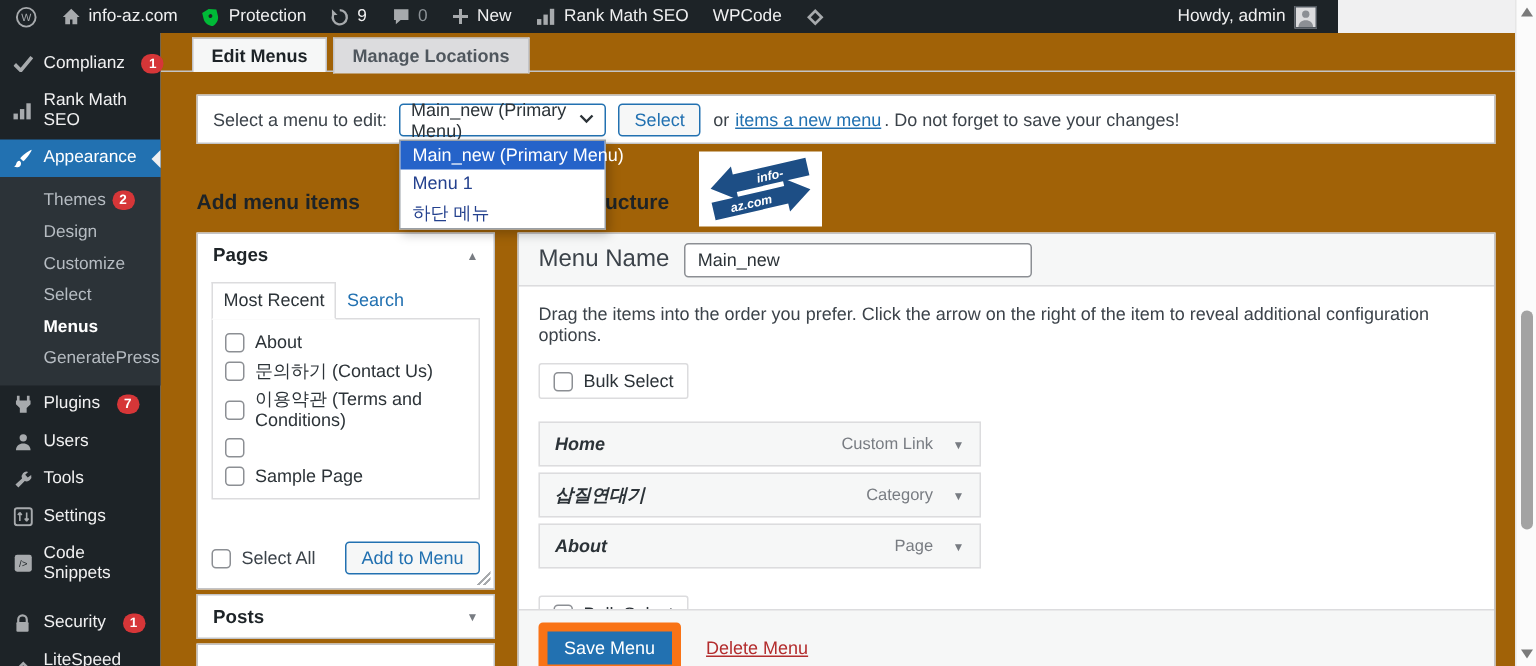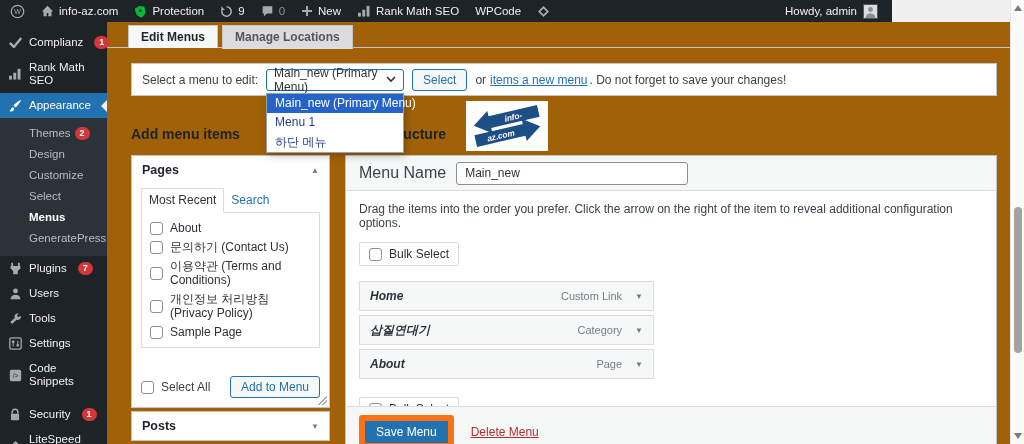--- a/index.html
+++ b/index.html
@@ -346,21 +346,20 @@
             <span class="chk-row">
               <span class="chk"></span>
               <span>문의하기 (Contact Us)</span>
             </span>
             <span class="chk-row">
               <span class="chk"></span>
               <span>이용약관 (Terms and Conditions)</span>
             </span>
             <span class="chk-row">
               <span class="chk"></span>
-              <span>개인정보 처리방침 (Privacy Policy)</span>
             </span>
             <span class="chk-row">
               <span class="chk"></span>
               <span>Sample Page</span>
             </span>
           </div>
         <div class="pages-bottom">
           <span class="chk-row">
             <span class="chk"></span>
             <span>Select All</span>

